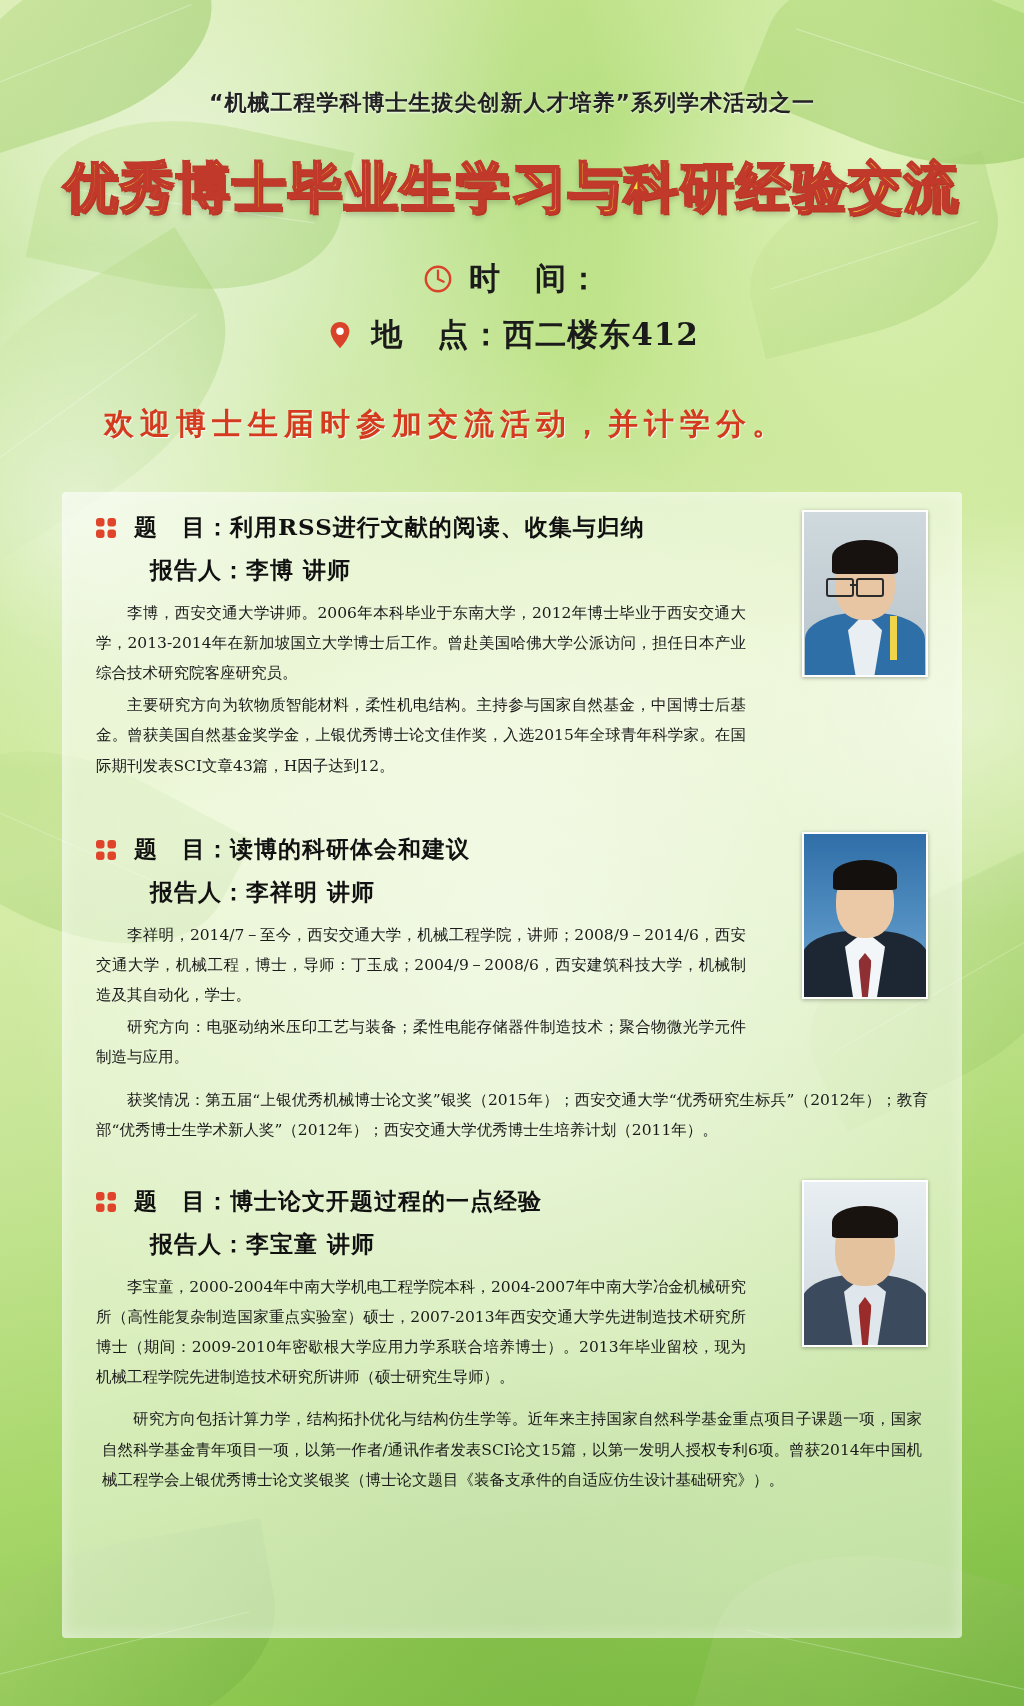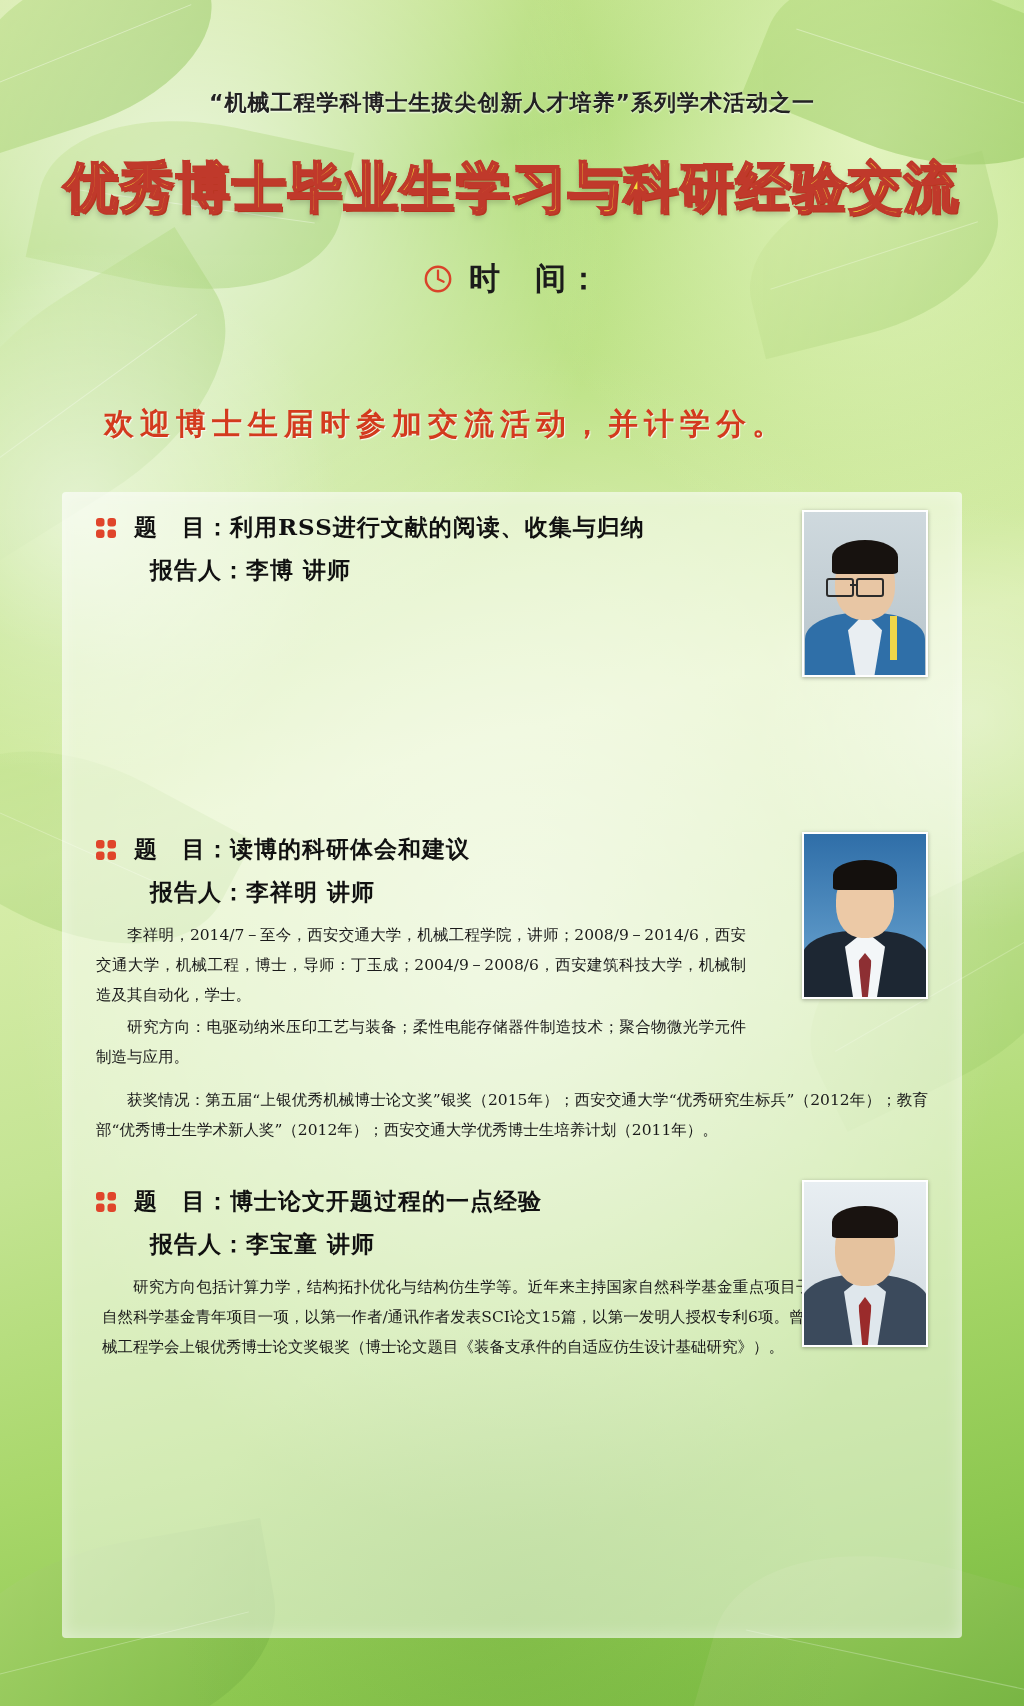--- a/index.html
+++ b/index.html
@@ -231,20 +231,28 @@
   <div class="series-line">“机械工程学科博士生拔尖创新人才培养”系列学术活动之一</div>
   <div class="main-title">优秀博士毕业生学习与科研经验交流</div>
 
   <div class="info-block">
     <div class="info-row">
       <svg class="info-ico" viewBox="0 0 32 32">
         <circle cx="16" cy="16" r="13" fill="none" stroke="#d9432a" stroke-width="2.6"></circle>
         <path d="M16 7 L16 16 L22 19" fill="none" stroke="#d9432a" stroke-width="2.4" stroke-linecap="round"></path>
       </svg>
       <span class="info-label">时　间：</span>
+    </div>
+    <div class="info-row">
+      <svg class="info-ico" viewBox="0 0 32 32">
+        <path d="M16 2 C10 2 6 6.4 6 12 C6 20 16 30 16 30 C16 30 26 20 26 12 C26 6.4 22 2 16 2 Z" fill="#d9432a"></path>
+        <circle cx="16" cy="12" r="4" fill="#ffffff"></circle>
+      </svg>
+      <span class="info-label">地　点：</span>
+      <span class="info-value">西二楼东412</span>
     </div>
   </div>
 
   <div class="welcome">欢迎博士生届时参加交流活动，并计学分。</div>
 
   <div class="panel">
 
     <div class="talk" style="height:300px;">
       <div class="talk-head">
         <svg class="flower-ico" viewBox="0 0 20 20">
@@ -255,20 +263,24 @@
         </svg>
         <div>
           <div class="title-row">
             <span>题　目：</span><span>利用RSS进行文献的阅读、收集与归纳</span>
           </div>
         </div>
       </div>
       <div class="speaker-row">
         <span>报告人：</span><span>李博 讲师</span>
       </div>
+      <div class="bio">
+        <p>李博，西安交通大学讲师。2006年本科毕业于东南大学，2012年博士毕业于西安交通大学，2013-2014年在新加坡国立大学博士后工作。曾赴美国哈佛大学公派访问，担任日本产业综合技术研究院客座研究员。</p>
+        <p>主要研究方向为软物质智能材料，柔性机电结构。主持参与国家自然基金，中国博士后基金。曾获美国自然基金奖学金，上银优秀博士论文佳作奖，入选2015年全球青年科学家。在国际期刊发表SCI文章43篇，H因子达到12。</p>
+      </div>
       <div class="photo" style="right:34px;top:18px;">
         <div class="ph-bg" style="background:linear-gradient(180deg,#cfd9de,#b7c4cb);"></div>
         <div class="ph-body" style="width:120px;height:62px;background:#2f6fa8;border-radius:42% 42% 0 0;"></div>
         <div class="ph-shirt" style="bottom:0;width:34px;height:62px;background:#e9eef2;clip-path:polygon(50% 0,100% 28%,78% 100%,22% 100%,0 28%);"></div>
         <div class="ph-head" style="top:36px;width:60px;height:72px;background:#e8c6a4;"></div>
         <div class="ph-hair" style="top:28px;width:66px;height:34px;background:#17120f;"></div>
         <div class="ph-glass" style="left:22px;top:66px;width:24px;height:15px;"></div>
         <div class="ph-glass" style="left:52px;top:66px;width:24px;height:15px;"></div>
         <div style="position:absolute;left:46px;top:72px;width:6px;height:2px;background:#2b2b2b;"></div>
         <div style="position:absolute;left:86px;top:104px;width:7px;height:44px;background:#f0d54a;"></div>
@@ -319,20 +331,23 @@
         </svg>
         <div>
           <div class="title-row">
             <span>题　目：</span><span>博士论文开题过程的一点经验</span>
           </div>
         </div>
       </div>
       <div class="speaker-row">
         <span>报告人：</span><span>李宝童 讲师</span>
       </div>
+      <div class="bio">
+        <p>李宝童，2000-2004年中南大学机电工程学院本科，2004-2007年中南大学冶金机械研究所（高性能复杂制造国家重点实验室）硕士，2007-2013年西安交通大学先进制造技术研究所博士（期间：2009-2010年密歇根大学应用力学系联合培养博士）。2013年毕业留校，现为机械工程学院先进制造技术研究所讲师（硕士研究生导师）。</p>
+      </div>
       <div class="bio wide" style="margin-left:-34px;width:900px;padding:0 40px;box-sizing:border-box;">
         <p>研究方向包括计算力学，结构拓扑优化与结构仿生学等。近年来主持国家自然科学基金重点项目子课题一项，国家自然科学基金青年项目一项，以第一作者/通讯作者发表SCI论文15篇，以第一发明人授权专利6项。曾获2014年中国机械工程学会上银优秀博士论文奖银奖（博士论文题目《装备支承件的自适应仿生设计基础研究》）。</p>
       </div>
       <div class="photo" style="right:34px;top:14px;">
         <div class="ph-bg" style="background:linear-gradient(180deg,#e8eef2,#cfd8de);"></div>
         <div class="ph-body" style="width:128px;height:70px;background:#3b4a5c;border-radius:40% 40% 0 0;"></div>
         <div class="ph-shirt" style="bottom:0;width:42px;height:70px;background:#dfe7ec;clip-path:polygon(50% 0,100% 24%,80% 100%,20% 100%,0 24%);"></div>
         <div class="ph-tie" style="bottom:0;width:13px;height:48px;background:#9a2b2b;clip-path:polygon(50% 0,100% 18%,72% 100%,28% 100%,0 18%);"></div>
         <div class="ph-head" style="top:30px;width:60px;height:74px;background:#e5c29e;"></div>
         <div class="ph-hair" style="top:24px;width:66px;height:32px;background:#191310;"></div>

